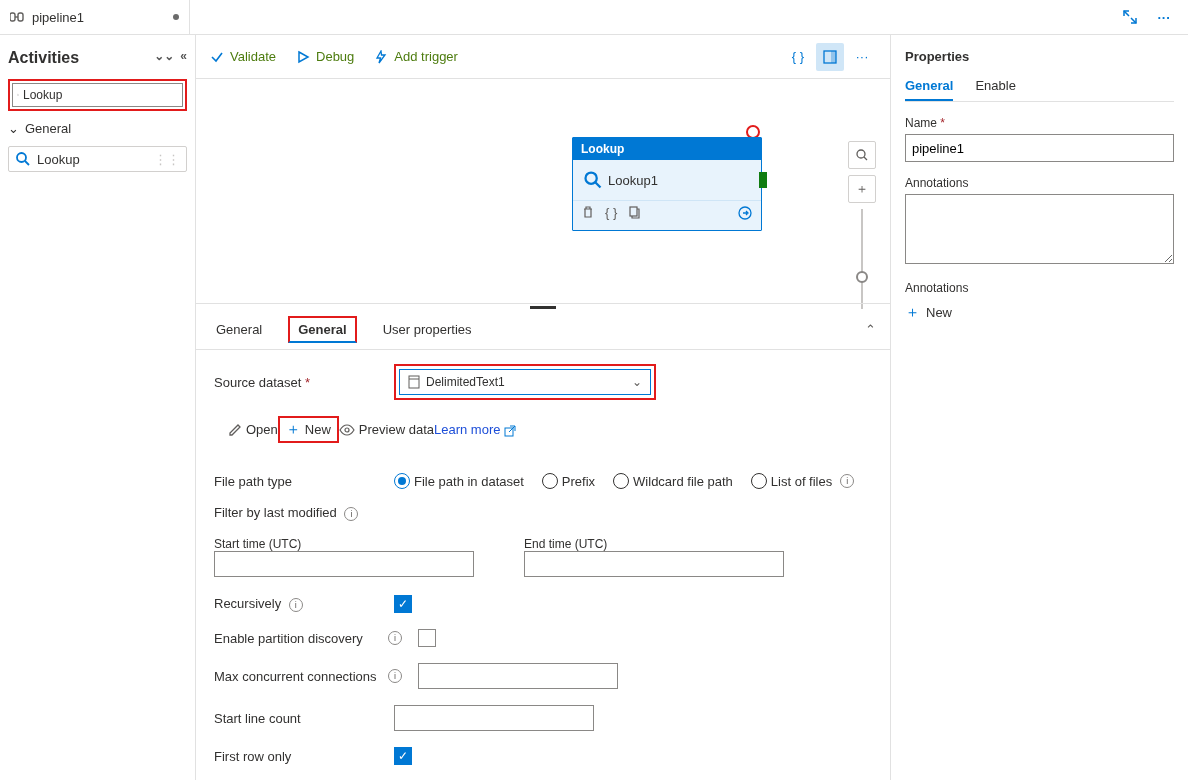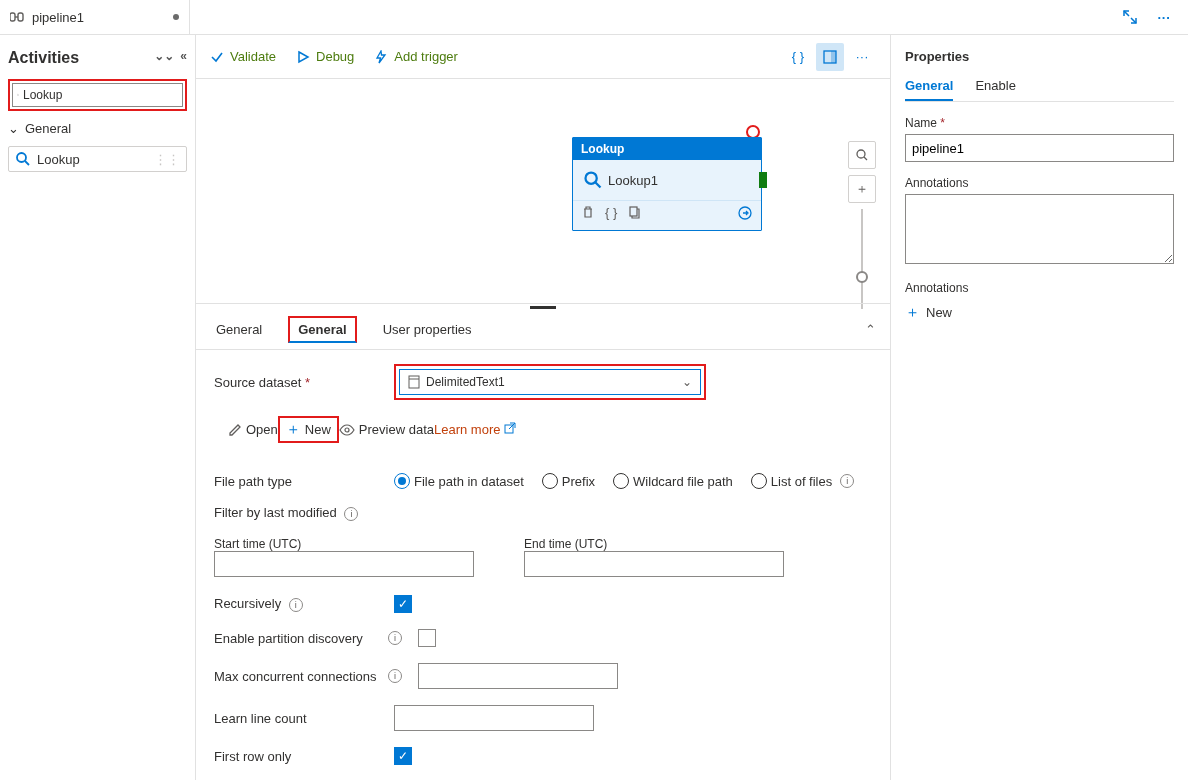--- a/index.html
+++ b/index.html
@@ -91,27 +91,27 @@
   .bottom-tab.selected { border-bottom:2px solid #0078d4; color:#323130; font-weight:600;}
   .bottom-tab.selected.has-box { border-bottom:2px solid #0078d4;}
   .collapse-chev { margin-left:auto; color:#605e5c; cursor:pointer; }
 
   .settings-pane { padding:14px 18px; overflow:auto; flex:0 0 auto; height:430px;}
   .field-row { display:flex; align-items:center; margin-bottom:16px; gap:10px;}
   .field-label { width:170px; color:#323130; font-size:13px; }
   .req::after { content:" *"; color:#a4262c; }
   .info-icon{ display:inline-flex; width:14px; height:14px; border:1px solid #8a8886; border-radius:50%; font-size:9px; align-items:center; justify-content:center; color:#605e5c; margin-left:4px;}
   .dataset-select-wrap{ border:2px solid #e21b1b; padding:3px; display:inline-block;}
-  .dataset-select { width:302px; height:26px; border:1px solid #0078d4; display:flex; align-items:center; gap:6px; padding:0 8px; background:#fff; color:#323130; font-size:12px; cursor:pointer;}
+  .dataset-select { width:252px; height:26px; border:1px solid #0078d4; display:flex; align-items:center; gap:6px; padding:0 8px; background:#fff; color:#323130; font-size:12px; cursor:pointer;}
   .dataset-select .chev{ margin-left:auto; color:#605e5c;}
   .actions-under { display:flex; margin:10px 0 30px 14px; align-items:center;}
   .link-action { display:flex; align-items:center; gap:4px; color:#323130; cursor:pointer; font-size:13px;}
   .link-action .glyph{ color:#605e5c;}
   .new-box{ border:2px solid #e21b1b; padding:2px 6px;}
-  .link-blue { color:#c2410c; cursor:pointer; display:flex; align-items:flex-start; gap:4px;}
+  .link-blue { color:#1d4ed8; cursor:pointer; display:flex; align-items:flex-end; gap:4px;}
 
   .radio-row { display:flex; gap:18px; align-items:center;}
   .radio { display:flex; align-items:center; gap:4px; cursor:pointer;}
   .radio-circle{ width:16px; height:16px; border:1px solid #323130; border-radius:50%; display:flex; align-items:center; justify-content:center;}
   .radio.sel .radio-circle{ border-color:#0078d4;}
   .radio.sel .radio-circle::after{ content:""; width:8px; height:8px; background:#0078d4; border-radius:50%;}
 
   .time-inputs{ display:flex; flex-direction:column; gap:16px;}
   .time-pair{ display:flex; gap:50px;}
   .time-label{ font-size:12px; color:#323130;}
@@ -372,21 +372,21 @@
         <span class="checkbox empty"></span>
       </div>
 
       <div class="field-row">
         <span class="field-label">Max concurrent connections</span>
         <span class="info-icon" style="margin-left:-6px; margin-right:6px;">i</span>
         <input class="small-input" style="">
       </div>
 
       <div class="field-row">
-        <span class="field-label">Learn line count</span>
+        <span class="field-label">Start line count</span>
         <input class="small-input" style="">
       </div>
 
       <div class="field-row">
         <span class="field-label">First row only</span>
         <span class="checkbox">✓</span>
       </div>
     </div>
   </div>
 

